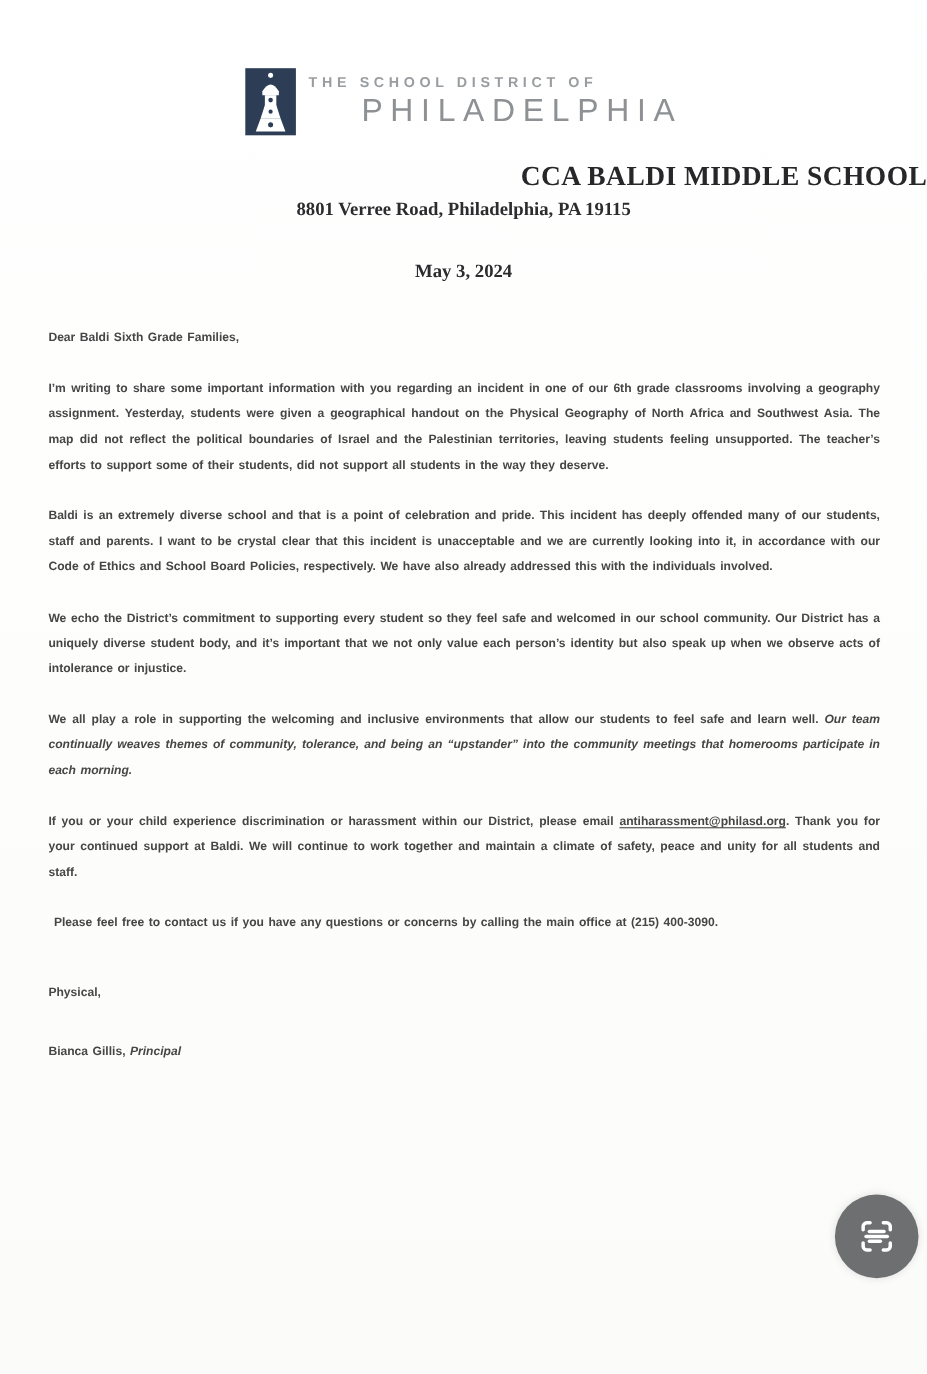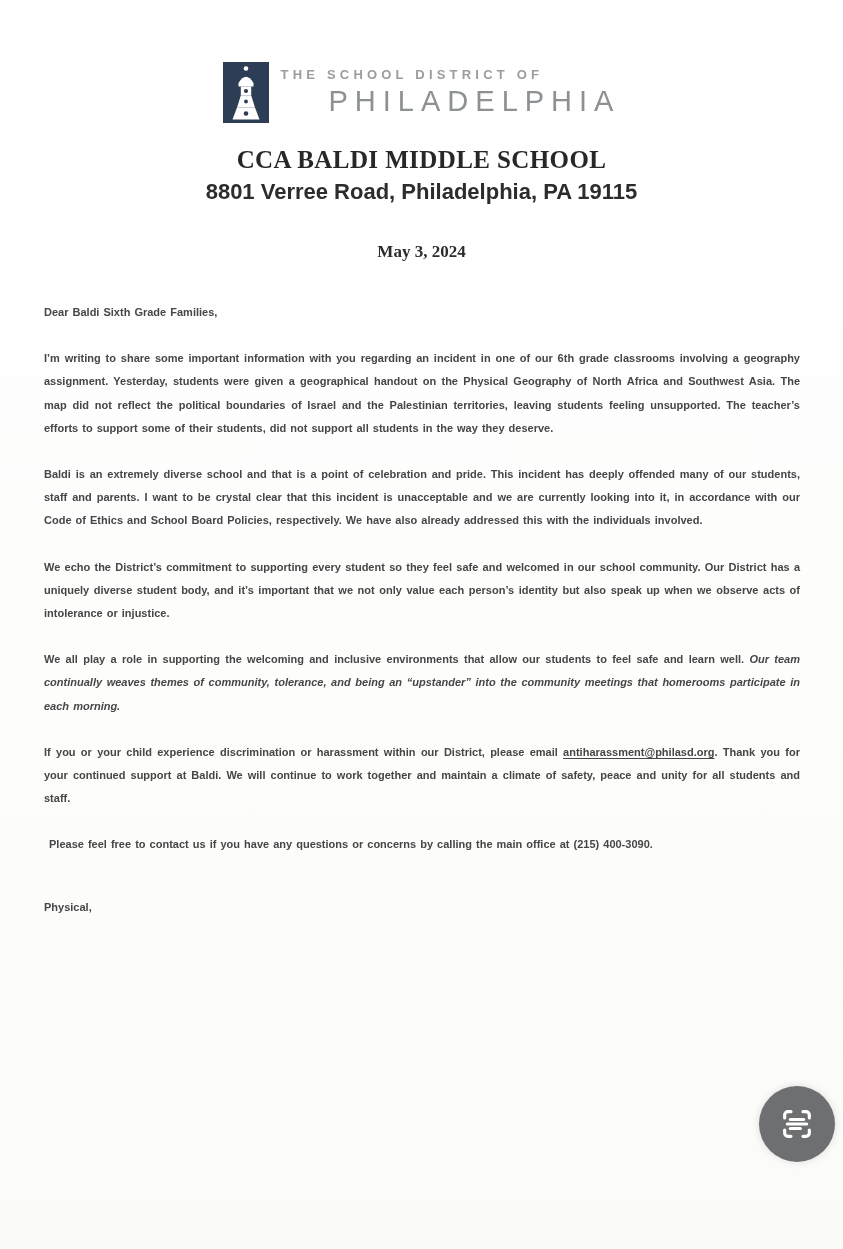--- a/index.html
+++ b/index.html
@@ -26,24 +26,25 @@
     color: #9a9da0; margin-bottom: 3px; white-space: nowrap;
   }
   .logo-line2 {
     font-size: 29px; letter-spacing: 7px; font-weight: 400;
     color: #8e9194; white-space: nowrap; margin-left: 48px;
   }
   .school-name {
     font-family: "Liberation Serif", serif; font-weight: 700;
     font-size: 25px; letter-spacing: 0.4px; color: #27272a;
     margin: 19px 0 0;
+    text-align: right;
   }
   .school-address {
-    font-family: Liberation Sans, sans-serif; font-weight: 700;
-    font-size: 22px; color: #2c2c2f; margin-top: 5px;
+    font-family: Liberation Serif, serif; font-weight: 700;
+    font-size: 17px; color: #2c2c2f; margin-top: 5px;
   }
   .letter-date {
     font-family: "Liberation Serif", serif; font-weight: 700;
     font-size: 17px; color: #2c2c2f; margin-top: 37px;
   }
   
   .letter-body {
     margin: 39px 43px 0 44px;
     font-size: 11px; line-height: 23.2px; color: #464646;
     word-spacing: 1px;
@@ -100,20 +101,21 @@
     <p class="salutation">Dear Baldi Sixth Grade Families,</p>
     <div>
         <p class="para"><span>I’m writing to share some important information with you regarding an incident in one of our 6th grade classrooms involving a geography assignment. Yesterday, students were given a geographical handout on the Physical Geography of North Africa and Southwest Asia. The map did not reflect the political boundaries of Israel and the Palestinian territories, leaving students feeling unsupported. The teacher’s efforts to support some of their students, did not support all students in the way they deserve.</span></p>
         <p class="para"><span>Baldi is an extremely diverse school and that is a point of celebration and pride. This incident has deeply offended many of our students, staff and parents. I want to be crystal clear that this incident is unacceptable and we are currently looking into it,  in accordance with our Code of Ethics and School Board Policies, respectively. We have also already addressed this with the individuals involved.</span></p>
         <p class="para"><span>We echo the District’s commitment to supporting every student so they feel safe and welcomed in our school community. Our District has a uniquely diverse student body, and it’s important that we not only value each person’s identity but also speak up when we observe acts of intolerance or injustice.</span></p>
         <p class="para"><span>We all play a role in supporting the welcoming and inclusive environments that allow our students to feel safe and learn well. </span><span class="italic">Our team continually weaves themes of community, tolerance, and being an “upstander” into the community meetings that homerooms participate in each morning.</span></p>
         <p class="para"><span>If you or your child experience discrimination or harassment within our District, please email </span><a href="#" class="email-link">antiharassment@philasd.org</a><span>. Thank you for your continued support at Baldi. We will continue to work together and maintain a climate of safety, peace and unity for all students and staff.</span></p>
         <p class="para indent"><span>Please feel free to contact us if you have any questions or concerns by calling the main office at (215) 400-3090.</span></p>
       </div>
     <p class="closing">Physical,</p>
+    <p class="signature"><span>Bianca Gillis, </span><span class="italic">Principal</span></p>
   </main>
 
   <button class="scan-fab" aria-label="Scan text">
     <span style="display:flex;">
       <svg width="40" height="40" viewBox="0 0 24 24" fill="none" stroke="#ffffff" stroke-width="1.9" stroke-linecap="round" aria-hidden="true">
         <path d="M8.4 4.6 H6.6 A2 2 0 0 0 4.6 6.6 V8.4"></path>
         <path d="M15.6 4.6 H17.4 A2 2 0 0 1 19.4 6.6 V8.4"></path>
         <path d="M8.4 19.4 H6.6 A2 2 0 0 1 4.6 17.4 V15.6"></path>
         <path d="M15.6 19.4 H17.4 A2 2 0 0 0 19.4 17.4 V15.6"></path>
         <path d="M8 9.3 H16"></path>

